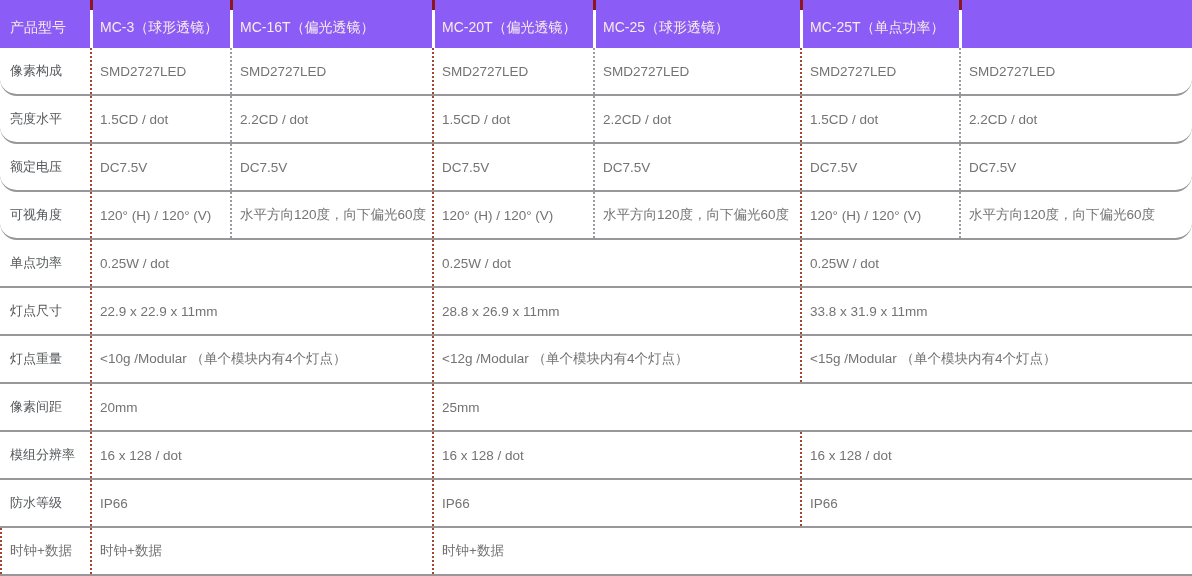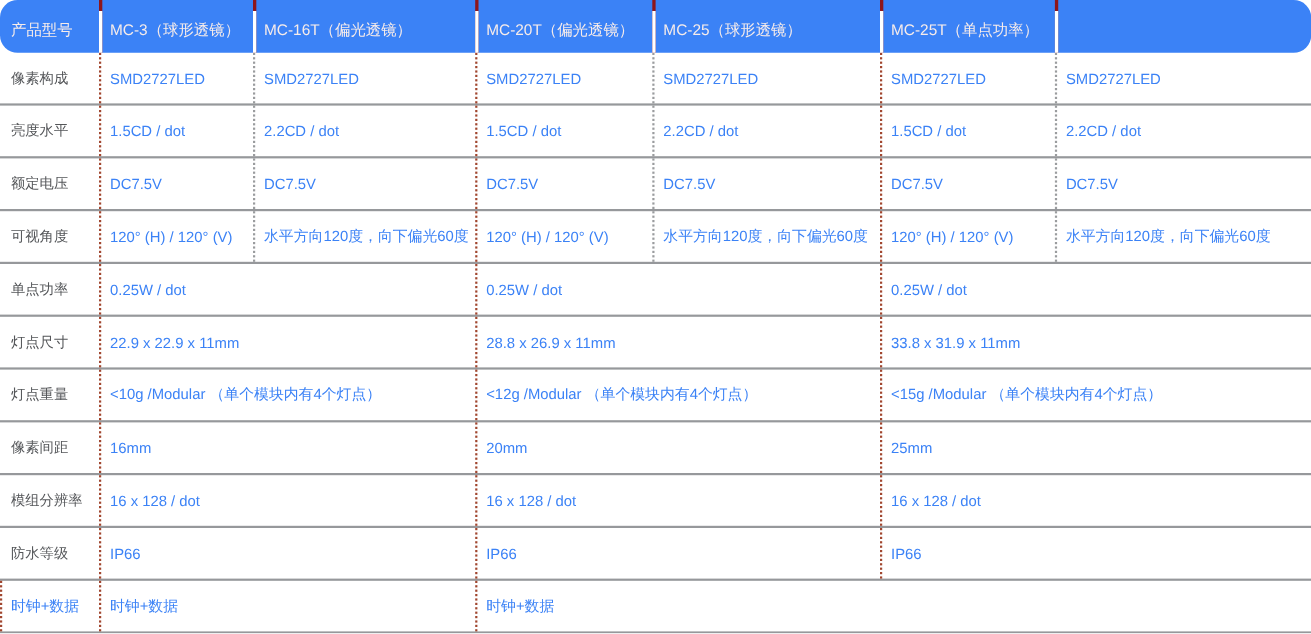--- a/index.html
+++ b/index.html
@@ -12,22 +12,21 @@
     font-family: "Liberation Sans", "DejaVu Sans", sans-serif;
     overflow: hidden;
   }
 
   
   .hrow {
     position: relative;
     display: grid;
     grid-template-columns: 90px 140px 202px 161px 207px 159px 233px;
     height: 48px;
-    background: #3b82f6;
-    border-radius: 16px;
+    background: #8b5cf6;
   }
   .hcell {
     display: flex;
     align-items: center;
     padding: 8px 0 0 10px;
     color: #f7ecea;
     font-size: 14px;
     white-space: nowrap;
     overflow: hidden;
   }
@@ -47,29 +46,29 @@
     bottom: 0;
     background: #ffffff;
   }
 
   
   .row {
     display: grid;
     height: 48px;
     border-bottom: 2px solid #96989b;
   }
-  .cols6 { grid-template-columns: 90px 140px 202px 161px 207px 159px 233px; }
+  .cols6 { grid-template-columns: 90px 140px 202px 161px 207px 159px 233px; border-radius: 17px; }
   .cols3 { grid-template-columns: 90px 342px 368px 392px; }
 
   .cell {
     display: flex;
     align-items: center;
     padding-left: 8px;
     font-size: 13.5px;
-    color: #3b82f6;
+    color: #737373;
     white-space: nowrap;
     overflow: hidden;
   }
   .cell.label {
     padding-left: 10px;
     font-size: 13px;
     color: #545659;
   }
   .sep-red  { border-left: 2px dotted #a1462f; }
   .sep-gray { border-left: 2px dotted #9a9c9e; }
@@ -150,21 +149,20 @@
 
   <div class="row cols3">
     <div class="cell label">灯点重量</div>
     <div class="cell sep-red">&lt;10g /Modular （单个模块内有4个灯点）</div>
     <div class="cell sep-red">&lt;12g /Modular （单个模块内有4个灯点）</div>
     <div class="cell sep-red">&lt;15g /Modular （单个模块内有4个灯点）</div>
   </div>
 
   <div class="row cols3">
     <div class="cell label">像素间距</div>
-    <div class="cell sep-red">16mm</div>
     <div class="cell sep-red">20mm</div>
     <div class="cell sep-red">25mm</div>
   </div>
 
   <div class="row cols3">
     <div class="cell label">模组分辨率</div>
     <div class="cell sep-red">16 x 128 / dot</div>
     <div class="cell sep-red">16 x 128 / dot</div>
     <div class="cell sep-red">16 x 128 / dot</div>
   </div>

